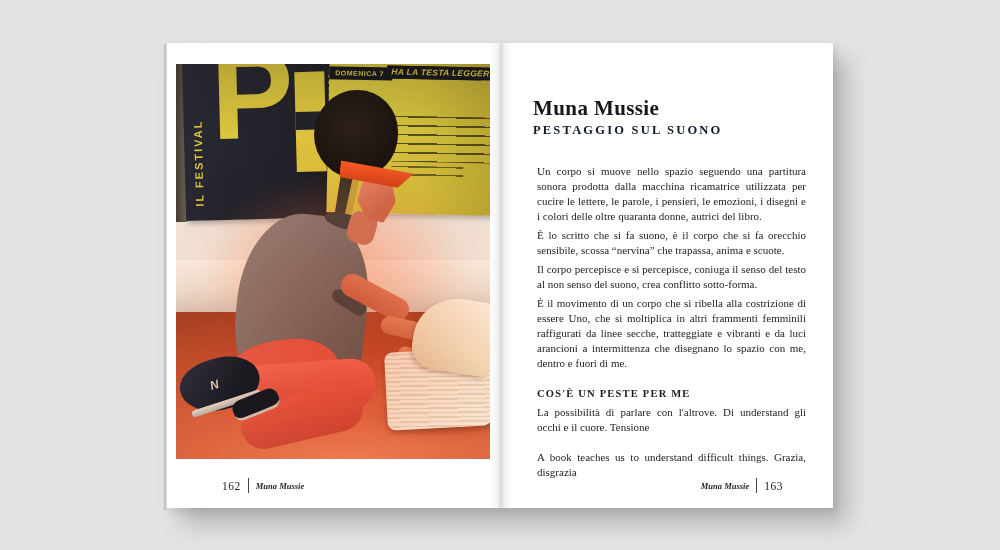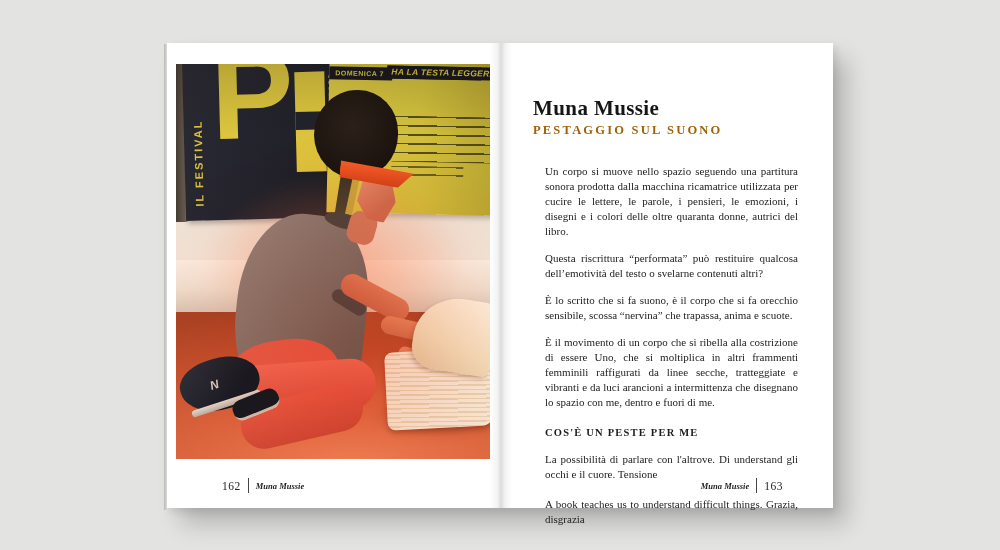--- a/index.html
+++ b/index.html
@@ -108,24 +108,24 @@
     box-shadow:-2px 3px 4px rgba(120,50,20,.25);}
 
   
   .ph-redwash{left:0;top:0;width:100%;height:100%;mix-blend-mode:multiply;
     background:radial-gradient(95% 75% at 52% 70%,rgba(255,96,40,.30) 0%,rgba(255,96,40,.10) 50%,rgba(255,255,255,0) 78%);}
   .ph-vignette{left:0;top:0;width:100%;height:100%;
     background:linear-gradient(180deg,rgba(30,20,15,.18) 0%,rgba(30,20,15,0) 18%);}
 
   
   .title{margin:0;font-size:21px;font-weight:600;letter-spacing:.4px;color:#161616;line-height:1.05;}
-  .subtitle{margin:4px 0 0 0;font-size:12.5px;font-weight:600;letter-spacing:2.2px;color:#a16207;}
+  .subtitle{margin:4px 0 0 0;font-size:12.5px;font-weight:600;letter-spacing:2.2px;color:#0f172a;}
   .bodytext{margin-top:26px;width:277px;font-size:11px;line-height:15px;color:#1c1c1c;
     text-align:justify;hyphens:auto;-webkit-hyphens:auto;}
-  .bodytext p{margin:12px;}
+  .bodytext p{margin:4px;}
   .sec-head{margin-top:15px !important;font-size:10.5px;letter-spacing:1.2px;font-weight:600;}
   .gap-big{margin-top:15px !important;}
 
   
   .footer{position:absolute;bottom:24px;display:flex;align-items:center;gap:7px;color:#222;}
   .footer .pnum{font-size:11.5px;letter-spacing:.5px;}
   .footer .frule{width:1px;height:15px;background:#444;}
   .footer .runname{font-style:italic;font-weight:bold;font-size:8.5px;color:#1d1d1d;}
   .footer-left{left:55px;}
   .footer-right{right:50px;}
@@ -198,22 +198,22 @@
         <span class="runname">Muna Mussie</span>
       </div>
     </div>
 
     <div class="page page-right">
       <h1 class="title">Muna Mussie</h1>
       <h2 class="subtitle">PESTAGGIO SUL SUONO</h2>
 
       <div class="bodytext">
         <p>Un corpo si muove nello spazio seguendo una partitura sonora prodotta dalla macchina ricamatrice utilizzata per cucire le lettere, le parole, i pensieri, le emozioni, i disegni e i colori delle oltre quaranta donne, autrici del libro.</p>
-        <p>Questa riscrittura “performata” può restituire qualcosa dell’emotività del testo o svelarne contenuti altri?</p>
         <p>È lo scritto che si fa suono, è il corpo che si fa orecchio sensibile, scossa “nervina” che trapassa, anima e scuote.</p>
+        <p>Il corpo percepisce e si percepisce, coniuga il senso del testo al non senso del suono, crea conflitto sotto-forma.</p>
         <p>È il movimento di un corpo che si ribella alla costrizione di essere Uno, che si moltiplica in altri frammenti femminili raffigurati da linee secche, tratteggiate e vibranti e da luci arancioni a intermittenza che disegnano lo spazio con me, dentro e fuori di me.</p>
 
         <p class="sec-head">COS'È UN PESTE PER ME</p>
         <p>La possibilità di parlare con l'altrove. Di understand gli occhi e il cuore. Tensione</p>
         <p class="gap-big">A book teaches us to understand difficult things. Grazia, disgrazia</p>
 
       </div>
 
       <div class="footer footer-right">
         <span class="runname">Muna Mussie</span>

